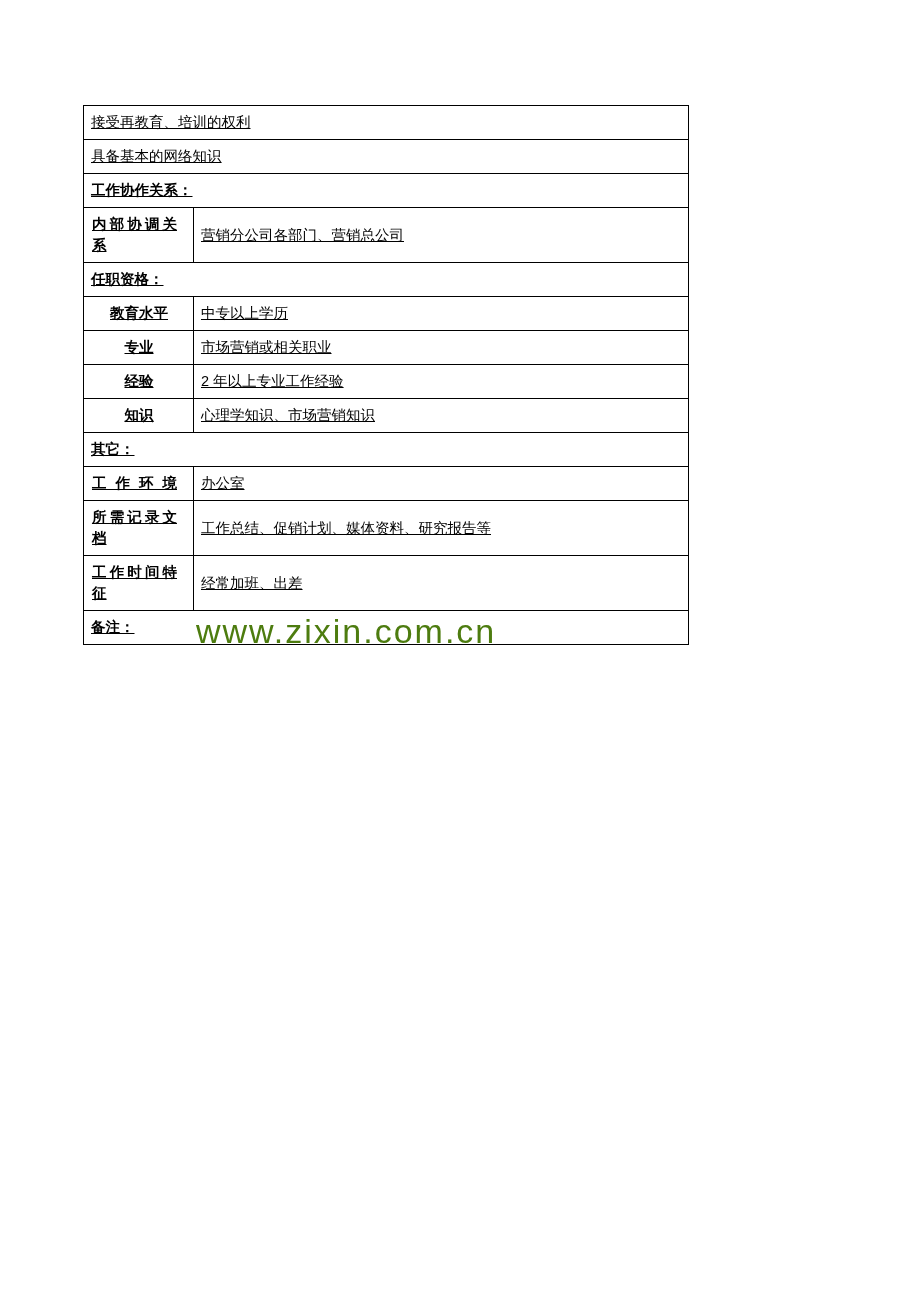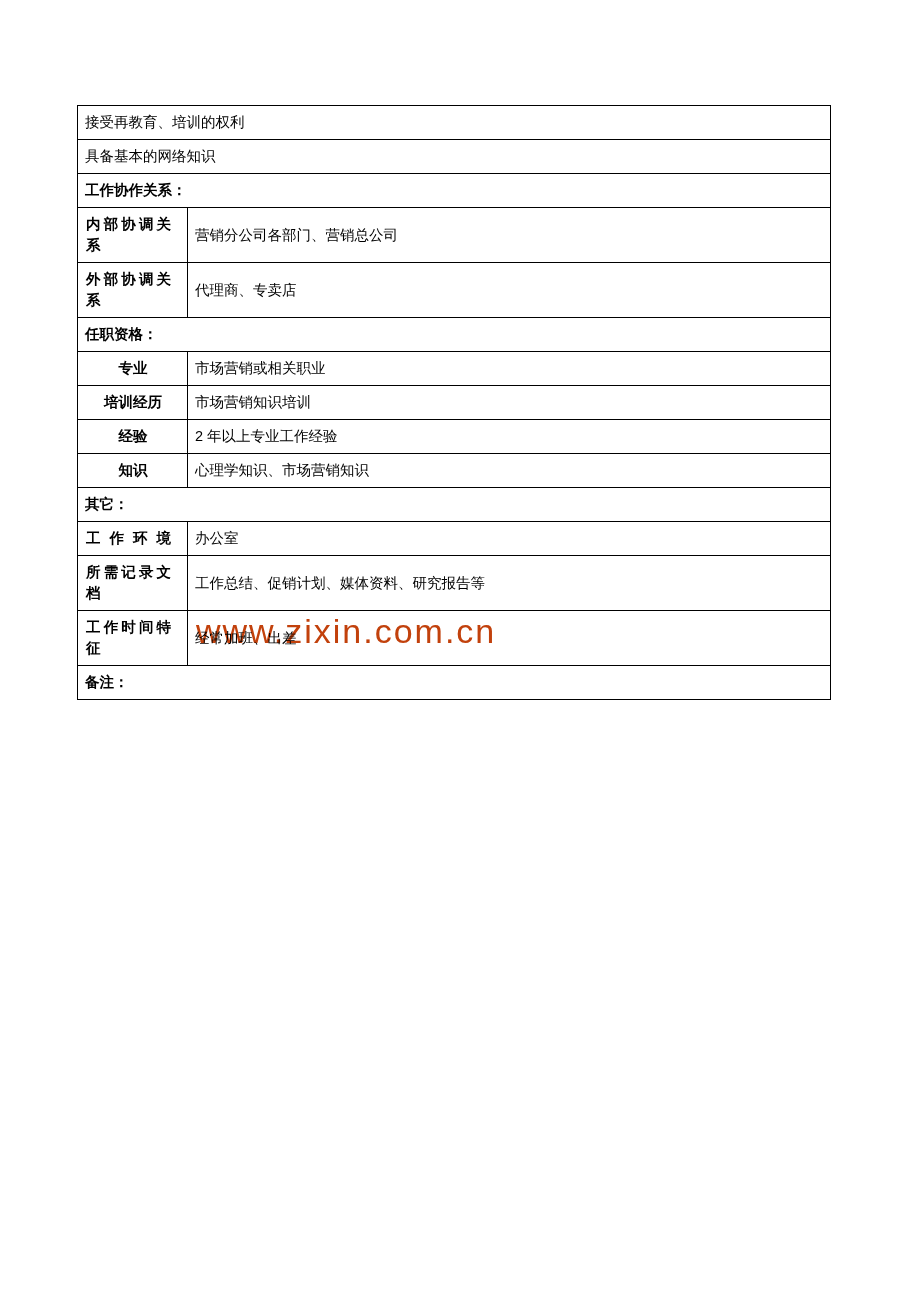--- a/index.html
+++ b/index.html
@@ -22,36 +22,37 @@
     width: 920px;
     height: 1302px;
   }
   .watermark {
     position: absolute;
     left: 196px;
     top: 612px;
     width: 500px;
     font-size: 34px;
     letter-spacing: 2px;
-    color: #c2410c;
+    color: #4d7c0f;
     font-family: "Liberation Sans", sans-serif;
     white-space: nowrap;
     user-select: none;
     pointer-events: none;
     z-index: 5;
   }
   .doc-table {
     position: absolute;
-    left: 77px;
+    left: 83px;
     top: 105px;
-    width: 754px;
+    width: 606px;
     border-collapse: collapse;
     table-layout: fixed;
     z-index: 10;
     background: transparent;
+    text-decoration: underline;
   }
   .doc-table td {
     border: 1px solid #000000;
     padding: 6px 6px 6px 7px;
     font-size: 14.5px;
     line-height: 1.45;
     vertical-align: middle;
     background: transparent;
   }
   .col-label {
@@ -108,39 +109,35 @@
 
       <tr>
         <td class="section" colspan="2">工作协作关系：</td>
       </tr>
 
       <tr>
         <td class="label-justify">内部协调关系</td>
         <td class="plain">营销分公司各部门、营销总公司</td>
       </tr>
 
-      <tr>
-        <td class="label-justify">外部协调关系</td>
-        <td class="plain">代理商、专卖店</td>
-      </tr>
 
       <tr>
         <td class="section" colspan="2">任职资格：</td>
       </tr>
 
+      <tr>
+        <td class="label-center">教育水平</td>
+        <td class="plain">中专以上学历</td>
+      </tr>
 
       <tr>
         <td class="label-center">专业</td>
         <td class="plain">市场营销或相关职业</td>
       </tr>
 
-      <tr>
-        <td class="label-center">培训经历</td>
-        <td class="plain">市场营销知识培训</td>
-      </tr>
 
       <tr>
         <td class="label-center">经验</td>
         <td class="plain">2 年以上专业工作经验</td>
       </tr>
 
       <tr>
         <td class="label-center">知识</td>
         <td class="plain">心理学知识、市场营销知识</td>
       </tr>

